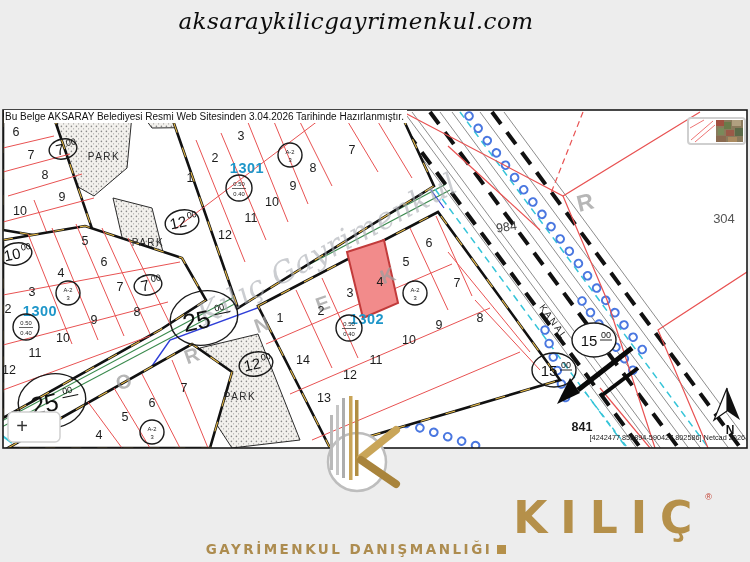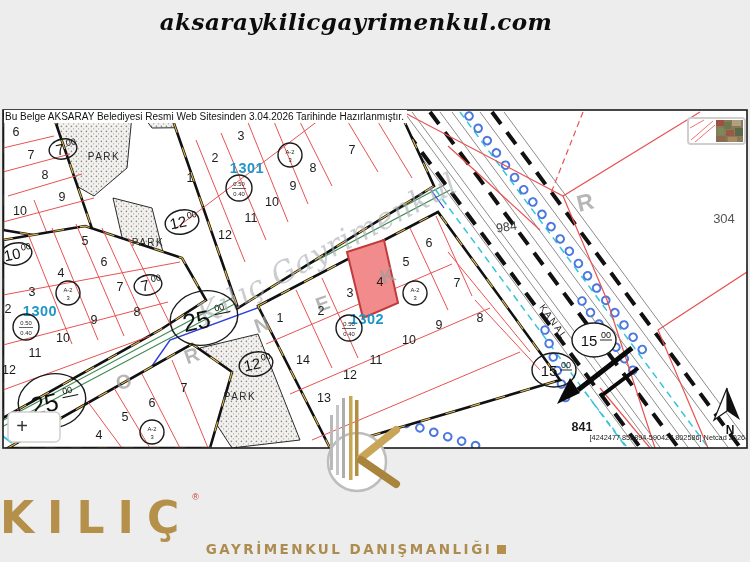--- a/index.html
+++ b/index.html
@@ -1,36 +1,36 @@
 <!DOCTYPE html>
 <html><head>
 <meta charset="utf-8">
 <style>
   html,body{margin:0;padding:0;}
   body{width:750px;height:562px;background:#ededed;position:relative;overflow:hidden;
        font-family:"Liberation Sans",sans-serif;}
   .site-title{position:absolute;top:8px;left:0;width:712px;text-align:center;
-       font-family:"DejaVu Serif",serif;font-style:italic;font-weight:bold;
+       font-family:"DejaVu Serif",serif;font-style:italic;font-weight:normal;
        font-size:23px;color:#0c0c0c;letter-spacing:.5px;}
   .map-wrap{position:absolute;left:0;top:0;width:750px;height:562px;}
   svg text{font-family:"Liberation Sans",sans-serif;}
   .pnum{font-size:12.5px;fill:#1c1c1c;text-anchor:middle;}
   .bnum{font-size:14.5px;font-weight:bold;fill:#1e96c9;text-anchor:middle;letter-spacing:.5px;}
   .park-t{font-size:10px;fill:#2b2b2b;text-anchor:middle;letter-spacing:1.5px;}
   .grayletter{font-size:20px;font-weight:bold;fill:#9e9e9e;opacity:.75;text-anchor:middle;}
   .wm{font-family:"DejaVu Serif",serif;font-style:italic;font-size:30px;fill:#a9adb3;
       opacity:.6;text-anchor:middle;letter-spacing:1px;}
   .num-big{font-size:25px;fill:#111;text-anchor:middle;}
   .num-med{font-size:15px;fill:#111;text-anchor:middle;}
   .num-sup{font-size:9px;fill:#111;text-anchor:start;}
   .tiny{font-size:5.8px;fill:#222;text-anchor:middle;}
   .lbl-ellipse{fill:none;stroke:#1a1a1a;stroke-width:1.4;}
   .notice{position:absolute;left:4px;top:110px;background:#fff;font-size:10px;
       color:#111;padding:1px 3px 1px 1px;white-space:nowrap;}
-  .brand-row{position:absolute;top:492px;left:0;width:712px;text-align:left;}
+  .brand-row{position:absolute;top:492px;left:0;width:712px;text-align:right;}
   .brand{font-family:"DejaVu Sans",sans-serif;font-weight:bold;font-size:44px;
       color:#b5904a;letter-spacing:13px;}
   .reg{color:#c0392b;font-size:9px;vertical-align:top;}
   .tagline-row{position:absolute;top:540px;left:0;width:712px;text-align:center;}
   .tagline{font-family:"DejaVu Sans",sans-serif;font-size:13.5px;color:#ad8c4f;
       letter-spacing:2.5px;font-weight:bold;}
   .sq{display:inline-block;width:9px;height:9px;background:#b5904a;margin-left:5px;}
 </style>
 </head>
 <body>

